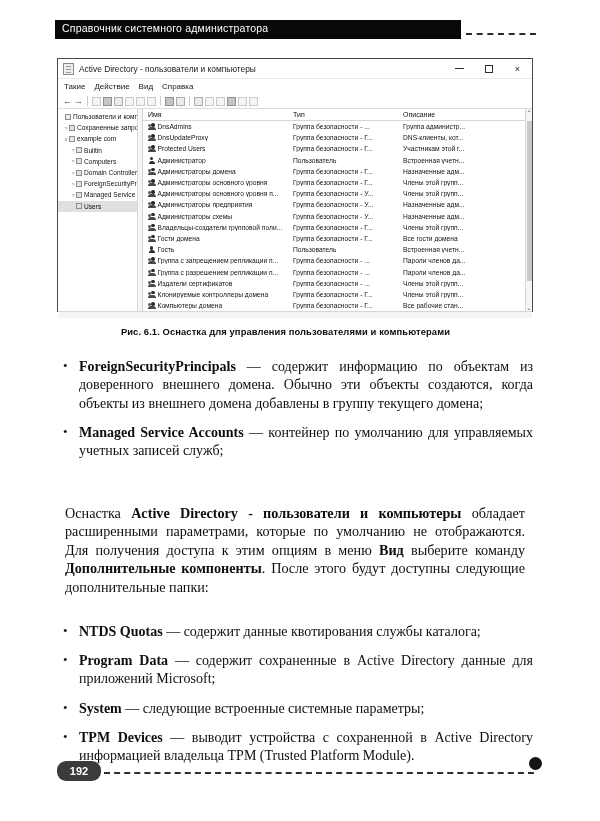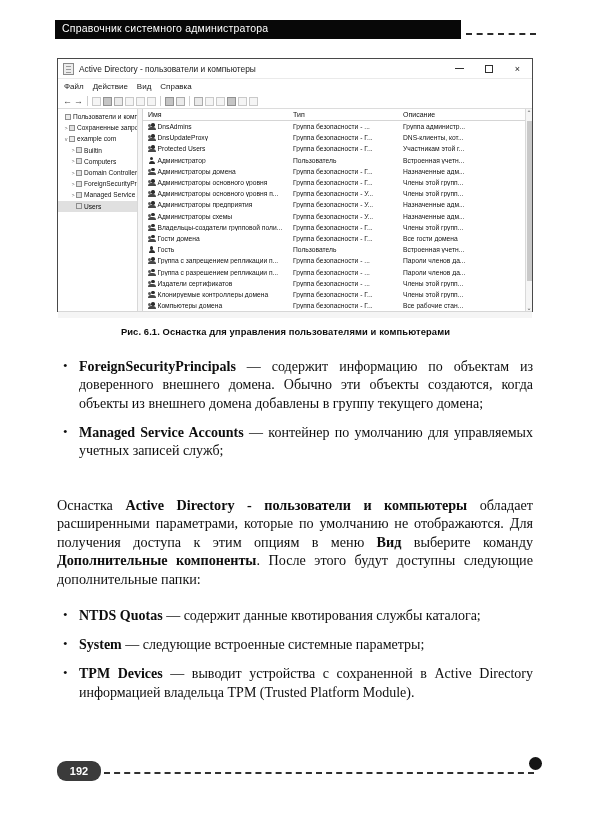--- a/index.html
+++ b/index.html
@@ -192,21 +192,21 @@
     position:relative; padding-left:22px; margin-bottom:11px;
     font-size:14px; line-height:1.31; text-align:justify;
     color:#0e0e0e;
   }
   ul.bullets li:before{
     content:"\2022"; position:absolute; left:6px; top:-1px;
     font-size:13px; color:#0e0e0e;
   }
   ul.bullets li b{ font-weight:bold; }
   p.para{
-    margin:0; font-size:14.2px; line-height:1.31; text-align:justify;
+    margin:8px; font-size:14.2px; line-height:1.31; text-align:justify;
     color:#0e0e0e;
   }
   .gap-a{ height:24px; }
   .gap-b{ height:18px; }
 
   
   .footer{
     position:absolute; left:0; bottom:36px; width:556px; height:24px;
   }
   .pagenum{
@@ -244,21 +244,21 @@
           <i class="glyph-min"></i>
         </div>
       <div class="win-btn">
           <i class="glyph-max"></i>
         </div>
       <div class="win-btn">×</div>
     </div>
   </div>
 
   <div class="win-menubar">
-    <span>Файл</span>
+    <span>Такие</span>
     <span>Действие</span>
     <span>Вид</span>
     <span>Справка</span>
   </div>
 
   <div class="win-toolbar">
     <span class="tb-arrow">←</span>
     <span class="tb-arrow">→</span>
     <span class="tb-sep"></span>
     <span class="tb-ico light"></span>
@@ -530,20 +530,23 @@
 
   <div class="gap-a"></div>
 
   <p class="para"><span>Оснастка </span><b>Active Directory - пользователи и компьютеры</b><span> обладает расширенными параметрами, которые по умолчанию не отображаются. Для получения доступа к этим опциям в меню </span><b>Вид</b><span> выберите команду </span><b>Дополнительные компоненты</b><span>. После этого будут доступны следующие дополнительные папки:</span></p>
 
   <div class="gap-b"></div>
 
   <ul class="bullets">
     <li>
       <b>NTDS Quotas</b><span> — содержит данные квотирования службы каталога;</span>
+    </li>
+    <li>
+      <b>Program Data</b><span> — содержит сохраненные в Active Directory данные для приложений Microsoft;</span>
     </li>
     <li>
       <b>System</b><span> — следующие встроенные системные параметры;</span>
     </li>
     <li>
       <b>TPM Devices</b><span> — выводит устройства с сохраненной в Active Directory информацией владельца TPM (Trusted Platform Module).</span>
     </li>
   </ul>
 </div>
 

